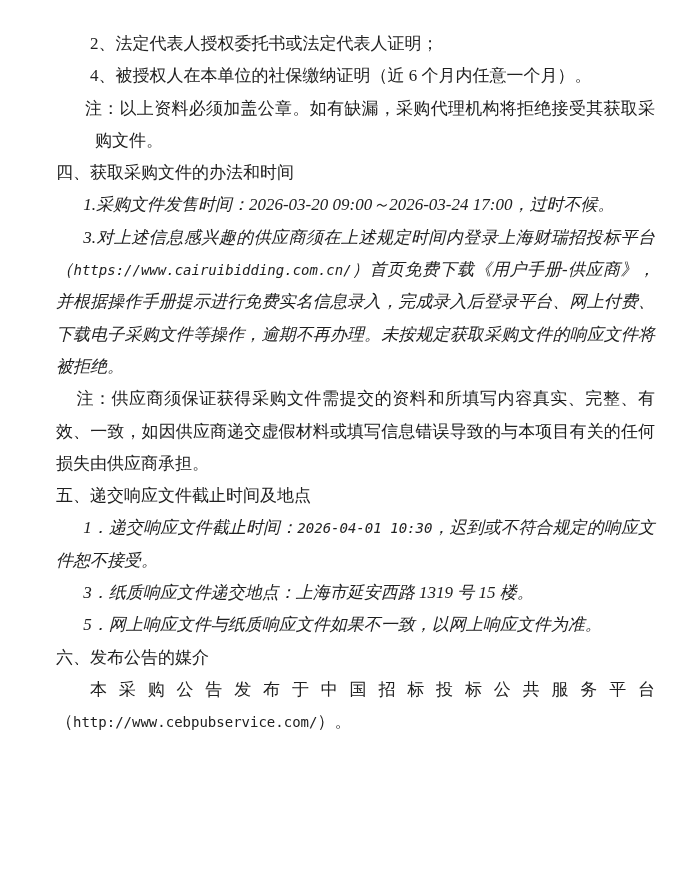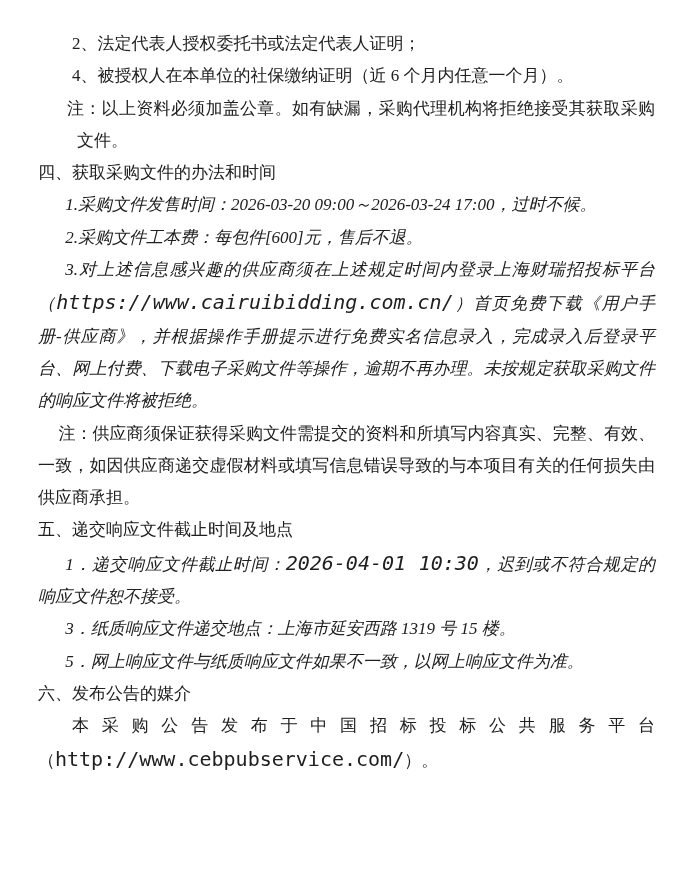--- a/index.html
+++ b/index.html
@@ -4,53 +4,52 @@
 <style>
   html, body { margin: 0; padding: 0; }
   body {
     width: 691px; height: 885px;
     background: #ffffff;
     overflow: hidden;
   }
   .page {
     box-sizing: border-box;
     width: 691px; height: 885px;
-    padding: 28px 36px 0 38px;
+    padding: 28px 36px 0 56px;
     font-family: "Liberation Serif", "DejaVu Serif", serif;
     font-size: 17px;
     line-height: 32.3px;
     color: #202020;
   }
   p { margin: 0; padding: 0; }
   .i2   { text-indent: 2em; }                 
   .i16  { text-indent: 1.6em; font-style: italic; }               
   .i12  { text-indent: 1.2em; }               
   .hang { padding-left: 39px; text-indent: -10px; } 
   .just { text-align: justify; }
   .jchar { text-align: justify; text-justify: inter-character; }
   .mono {
     font-family: "DejaVu Sans Mono", monospace;
-    font-size: 20px;
+    font-size: 14px;
     white-space: nowrap;
   }
 </style>
 </head>
 <body>
 
 <div class="page">
 
   <p class="i2">2、法定代表人授权委托书或法定代表人证明；</p>
   <p class="i2">4、被授权人在本单位的社保缴纳证明（近 6 个月内任意一个月）。</p>
 
   <p class="hang just">注：以上资料必须加盖公章。如有缺漏，采购代理机构将拒绝接受其获取采购文件。</p>
 
   <p>四、获取采购文件的办法和时间</p>
 
   <p class="i16">1.采购文件发售时间：2026-03-20 09:00～2026-03-24 17:00，过时不候。</p>
-  <p class="i16">2.采购文件工本费：每包件[600]元，售后不退。</p>
 
   <p class="i16 just"><span>3.对上述信息感兴趣的供应商须在上述规定时间内登录上海财瑞招投标平台（</span><span class="mono">https://www.cairuibidding.com.cn/</span><span>）首页免费下载《用户手册-供应商》，并根据操作手册提示进行免费实名信息录入，完成录入后登录平台、网上付费、下载电子采购文件等操作，逾期不再办理。未按规定获取采购文件的响应文件将被拒绝。</span></p>
 
   <p class="i12 just">注：供应商须保证获得采购文件需提交的资料和所填写内容真实、完整、有效、一致，如因供应商递交虚假材料或填写信息错误导致的与本项目有关的任何损失由供应商承担。</p>
 
   <p>五、递交响应文件截止时间及地点</p>
 
   <p class="i16 just"><span>1．递交响应文件截止时间：</span><span class="mono">2026-04-01 10:30</span><span>，迟到或不符合规定的响应文件恕不接受。</span></p>
 
 

